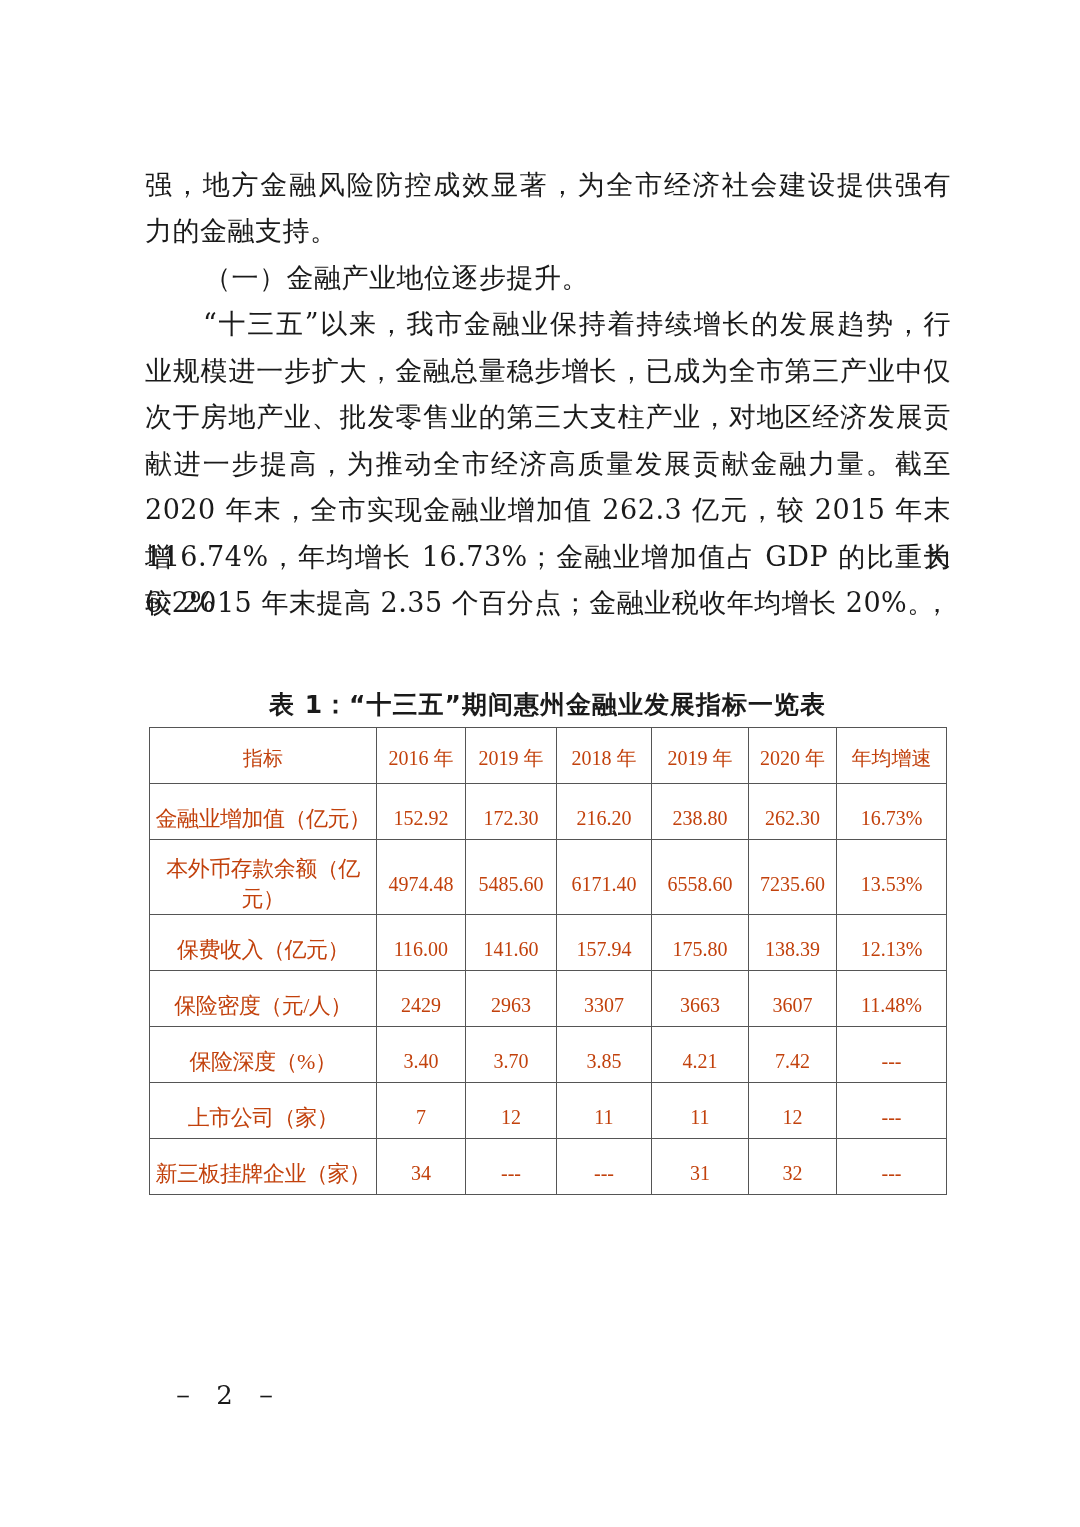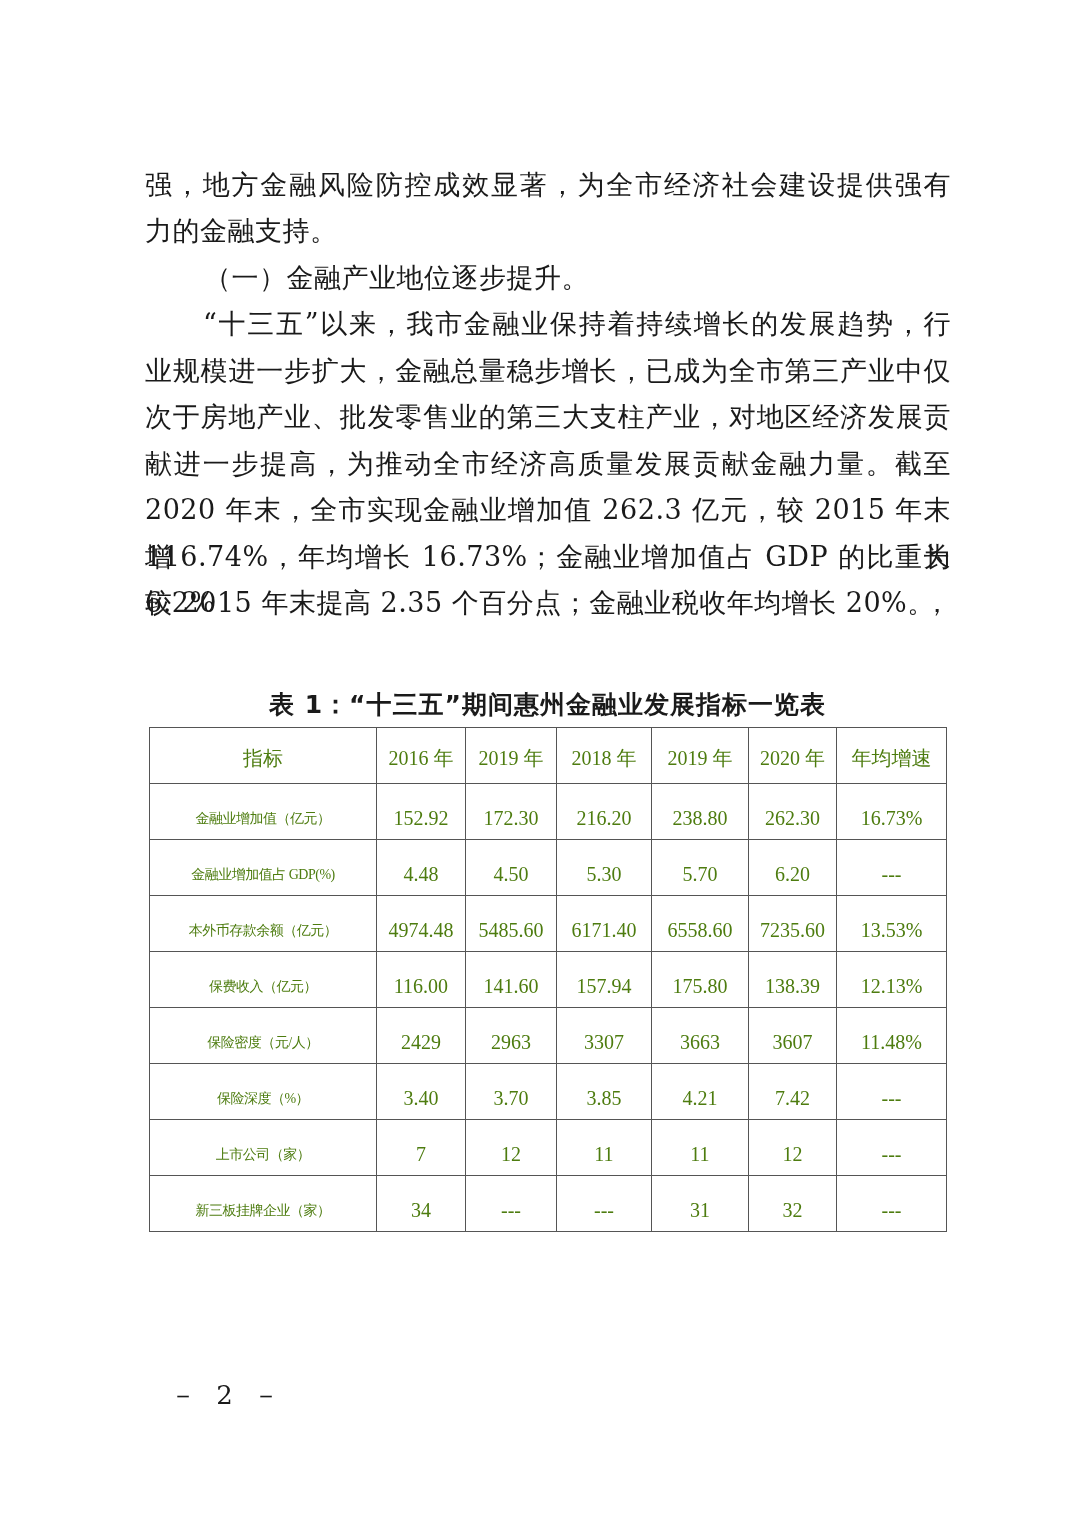--- a/index.html
+++ b/index.html
@@ -51,41 +51,41 @@
       letter-spacing: 1px;
       margin: 0;
     }
     table.indicators {
       position: absolute;
       left: 149px;
       top: 727px;
       border-collapse: collapse;
       font-family: "Liberation Serif", "DejaVu Serif", serif;
       font-size: 20px;
-      color: #4d7c0f;
+      color: #c2410c;
     }
     table.indicators td, table.indicators th {
       border: 1.5px solid #555;
       height: 56px;
       padding: 0;
       text-align: center;
       vertical-align: middle;
       font-weight: normal;
       box-sizing: border-box;
     }
     table.indicators th { padding-top: 6px; }
     table.indicators td { padding-top: 14px; }
     col.c0 { width: 227px; }
     col.c1 { width: 89px; }
     col.c2 { width: 91px; }
     col.c3 { width: 95px; }
     col.c4 { width: 97px; }
     col.c5 { width: 88px; }
     col.c6 { width: 110px; }
-    .label-cell { font-size: 14px; letter-spacing: -0.5px; }
+    .label-cell { font-size: 22px; letter-spacing: -0.5px; }
     .page-num {
       position: absolute;
       left: 170px;
       top: 1378px;
       font-size: 26px;
       font-family: "DejaVu Serif", serif;
       letter-spacing: 6px;
     }
   </style>
 </head>
@@ -133,29 +133,20 @@
     <tr>
       <td class="label-cell">金融业增加值（亿元）</td>
       <td>152.92</td>
       <td>172.30</td>
       <td>216.20</td>
       <td>238.80</td>
       <td>262.30</td>
       <td>16.73%</td>
     </tr>
     <tr>
-      <td class="label-cell">金融业增加值占 GDP(%)</td>
-      <td>4.48</td>
-      <td>4.50</td>
-      <td>5.30</td>
-      <td>5.70</td>
-      <td>6.20</td>
-      <td>---</td>
-    </tr>
-    <tr>
       <td class="label-cell">本外币存款余额（亿元）</td>
       <td>4974.48</td>
       <td>5485.60</td>
       <td>6171.40</td>
       <td>6558.60</td>
       <td>7235.60</td>
       <td>13.53%</td>
     </tr>
     <tr>
       <td class="label-cell">保费收入（亿元）</td>

